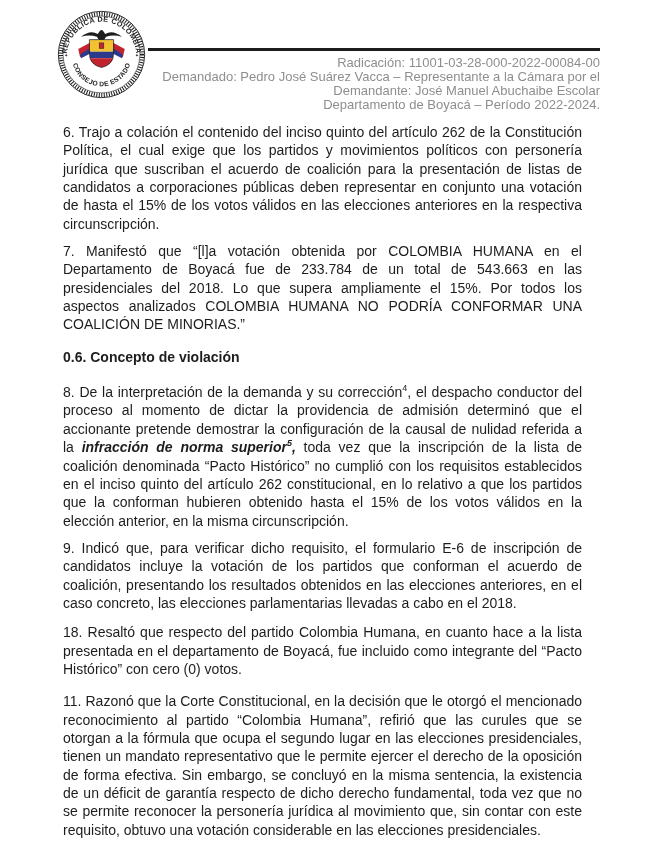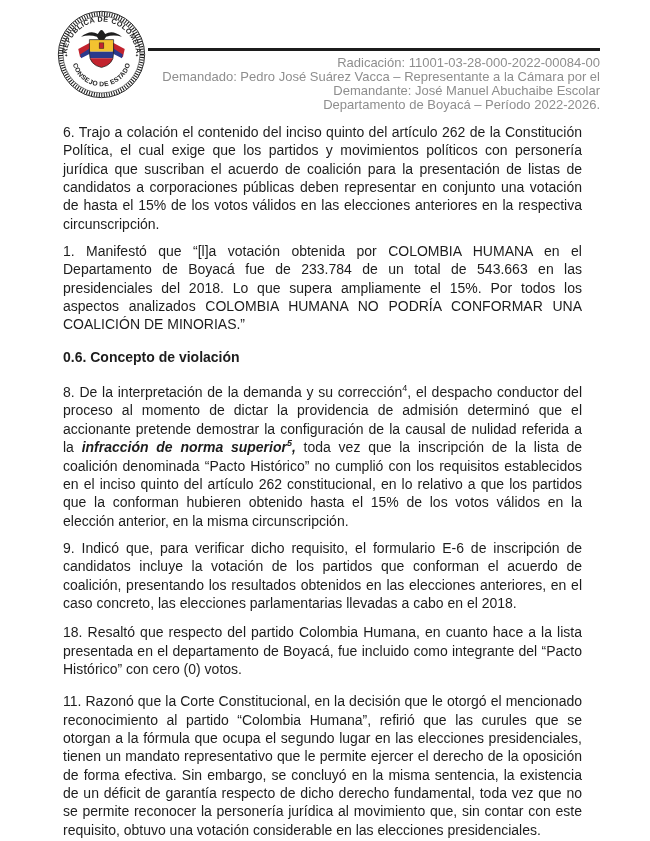--- a/index.html
+++ b/index.html
@@ -93,26 +93,26 @@
       </g>
     </svg>
   </div>
 
   <div class="rule"></div>
 
   <div class="case-info">
     <div>Radicación: 11001-03-28-000-2022-00084-00</div>
     <div>Demandado: Pedro José Suárez Vacca – Representante a la Cámara por el</div>
     <div>Demandante: José Manuel Abuchaibe Escolar</div>
-    <div>Departamento de Boyacá – Período 2022-2026.</div>
+    <div>Departamento de Boyacá – Período 2022-2024.</div>
   </div>
 
   <div class="doc-body">
     <p class="para"><span>6. Trajo a colación el contenido del inciso quinto del artículo 262 de la Constitución Política, el cual exige que los partidos y movimientos políticos con personería jurídica que suscriban el acuerdo de coalición para la presentación de listas de candidatos a corporaciones públicas deben representar en conjunto una votación de hasta el 15% de los votos válidos en las elecciones anteriores en la respectiva circunscripción.</span></p>
-    <p class="para"><span>1. Manifestó que </span><span class="i">“[l]a votación obtenida por COLOMBIA HUMANA en el Departamento de Boyacá fue de 233.784 de un total de 543.663 en las presidenciales del 2018. Lo que supera ampliamente el 15%. Por todos los aspectos analizados COLOMBIA HUMANA NO PODRÍA CONFORMAR UNA COALICIÓN DE MINORIAS.”</span></p>
+    <p class="para"><span>7. Manifestó que </span><span class="i">“[l]a votación obtenida por COLOMBIA HUMANA en el Departamento de Boyacá fue de 233.784 de un total de 543.663 en las presidenciales del 2018. Lo que supera ampliamente el 15%. Por todos los aspectos analizados COLOMBIA HUMANA NO PODRÍA CONFORMAR UNA COALICIÓN DE MINORIAS.”</span></p>
     <h3 class="heading">0.6. Concepto de violación</h3>
     <p class="para"><span>8. De la interpretación de la demanda y su corrección</span><sup>4</sup><span>, el despacho conductor del proceso al momento de dictar la providencia de admisión determinó que el accionante pretende demostrar la configuración de la causal de nulidad referida a la </span><span class="b">infracción de norma superior</span><sup class="b">5</sup><span class="b">,</span><span> toda vez que la inscripción de la lista de coalición denominada “Pacto Histórico” no cumplió con los requisitos establecidos en el inciso quinto del artículo 262 constitucional, en lo relativo a que los partidos que la conforman hubieren obtenido hasta el 15% de los votos válidos en la elección anterior, en la misma circunscripción.</span></p>
     <p class="para mb11"><span>9. Indicó que, para verificar dicho requisito, el formulario E-6 de inscripción de candidatos incluye la votación de los partidos que conforman el acuerdo de coalición, presentando los resultados obtenidos en las elecciones anteriores, en el caso concreto, las elecciones parlamentarias llevadas a cabo en el 2018.</span></p>
     <p class="para mb14"><span>18. Resaltó que respecto del partido Colombia Humana, en cuanto hace a la lista presentada en el departamento de Boyacá, fue incluido como integrante del “Pacto Histórico” con cero (0) votos.</span></p>
     <p class="para"><span>11. Razonó que la Corte Constitucional, en la decisión que le otorgó el mencionado reconocimiento al partido “Colombia Humana”, refirió que las curules que se otorgan a la fórmula que ocupa el segundo lugar en las elecciones presidenciales, tienen un mandato representativo que le permite ejercer el derecho de la oposición de forma efectiva. Sin embargo, se concluyó en la misma sentencia, la existencia de un déficit de garantía respecto de dicho derecho fundamental, toda vez que no se permite reconocer la personería jurídica al movimiento que, sin contar con este requisito, obtuvo una votación considerable en las elecciones presidenciales.</span></p>
   </div>
 
 </div>
 
 </body></html>

